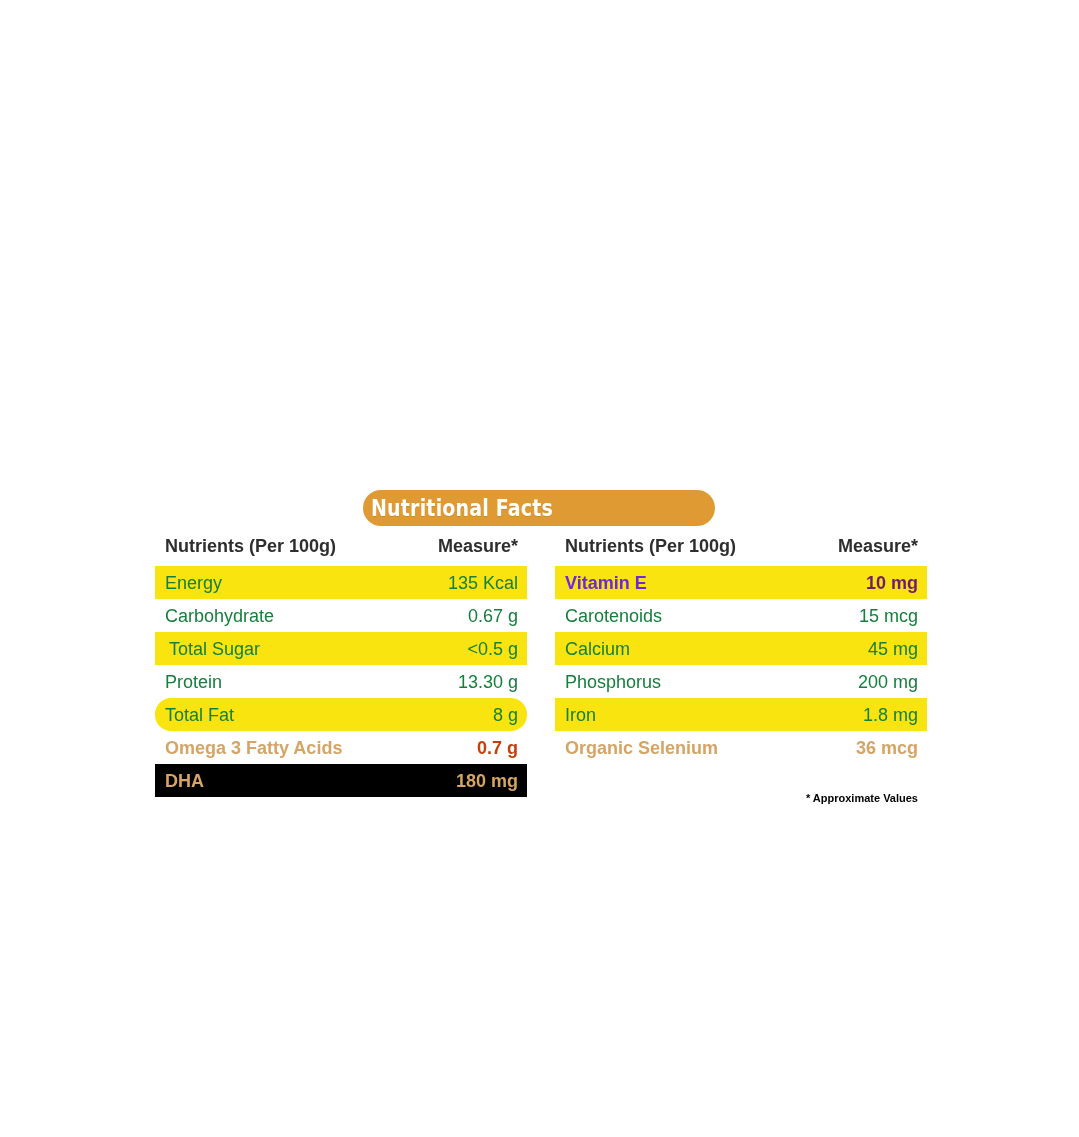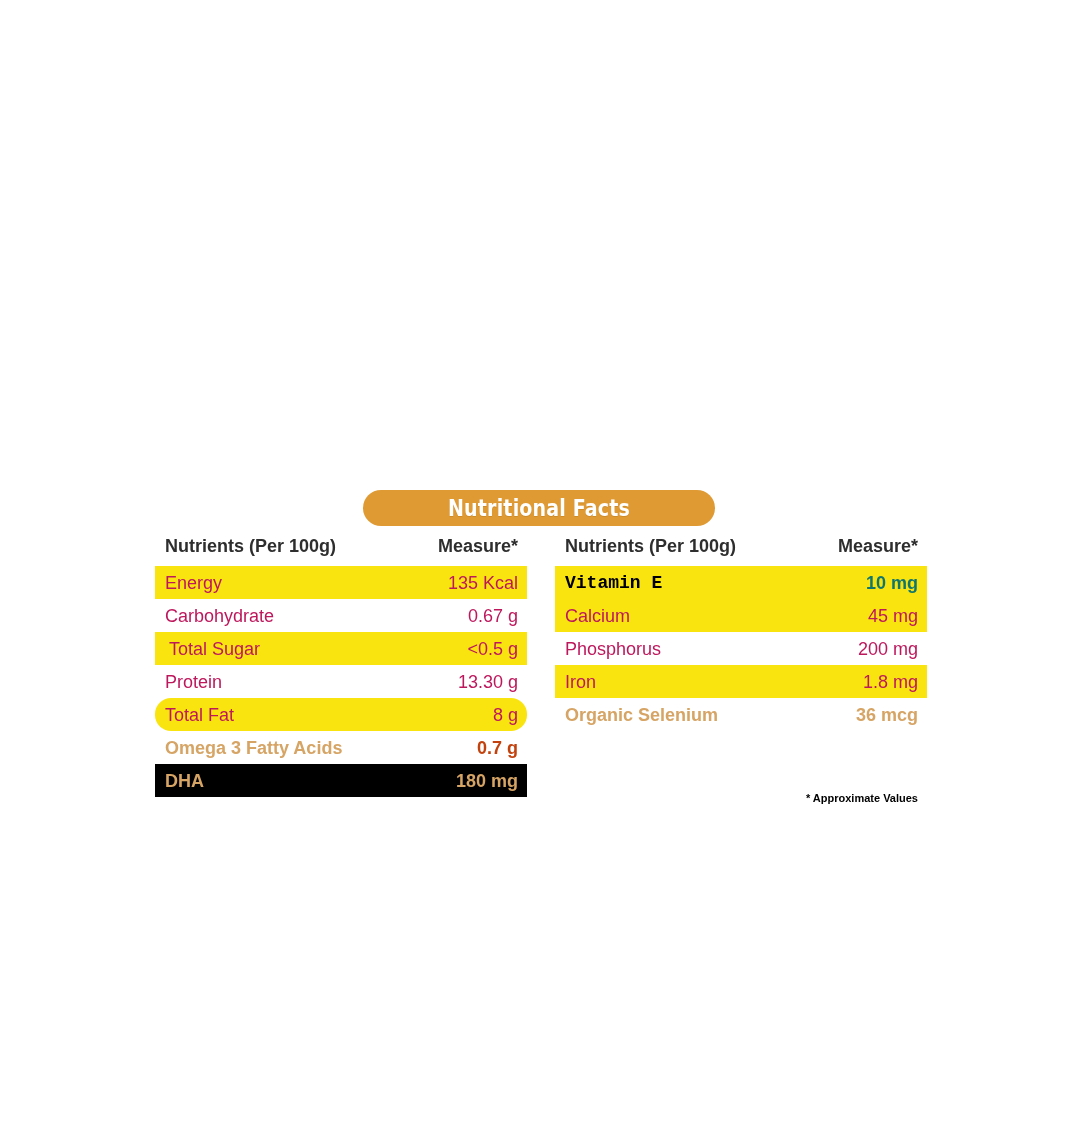--- a/index.html
+++ b/index.html
@@ -29,21 +29,21 @@
   #title-banner {
     position: absolute;
     left: 223px;          
     top: 16px;            
     width: 352px;         
     height: 36px;
     border-radius: 18px;
     background: #df9a33;
     display: flex;
     align-items: center;
-    justify-content: center;
+    justify-content: flex-start;
   }
   #title-banner .title-text {
     color: #ffffff;
     font-size: 23px;
     font-weight: bold;
     letter-spacing: 0.2px;
     font-family: "DejaVu Sans Condensed", "Liberation Sans Narrow", "Liberation Sans", sans-serif;
     transform: scaleX(0.92);
     text-shadow: 0 1px 0 rgba(150,95,15,0.25);
     white-space: nowrap;
@@ -84,21 +84,21 @@
     box-sizing: border-box;
     padding: 0 9px 0 10px;
     background: transparent;
   }
   .fact-row.highlight { background: #fae410; }
 
   .fact-name,
   .fact-value {
     font-size: 18px;
     line-height: 1;
-    color: #be185d;
+    color: #15803d;
     white-space: nowrap;
     font-family: "Liberation Sans", sans-serif;
   }
   .fact-row.accent .fact-name,
   .fact-row.accent .fact-value {
     color: #d6a464;
     font-weight: bold;
   }
 
   
@@ -165,22 +165,26 @@
       </div>
   </div>
 
   <div class="facts-column" id="facts-column-right">
     <div class="col-header">
       <span class="hdr-nutrient">Nutrients (Per 100g)</span>
       <span class="hdr-measure">Measure*</span>
     </div>
     <div class="facts-rows" id="rows-right">
         <div class="fact-row highlight accent" style="background: rgb(250, 228, 16);">
-          <span class="fact-name" style="color: #000000; font-family: Liberation Mono, monospace;">Vitamin E</span>
-          <span class="fact-value" style="color: #0f766e;">10 mg</span>
+          <span class="fact-name" style="color: #6d28d9;">Vitamin E</span>
+          <span class="fact-value" style="color: #701a75;">10 mg</span>
+        </div>
+        <div class="fact-row">
+          <span class="fact-name">Carotenoids</span>
+          <span class="fact-value">15 mcg</span>
         </div>
         <div class="fact-row highlight" style="background: rgb(250, 228, 16);">
           <span class="fact-name">Calcium</span>
           <span class="fact-value">45 mg</span>
         </div>
         <div class="fact-row">
           <span class="fact-name">Phosphorus</span>
           <span class="fact-value">200 mg</span>
         </div>
         <div class="fact-row highlight" style="background: rgb(250, 228, 16);">

